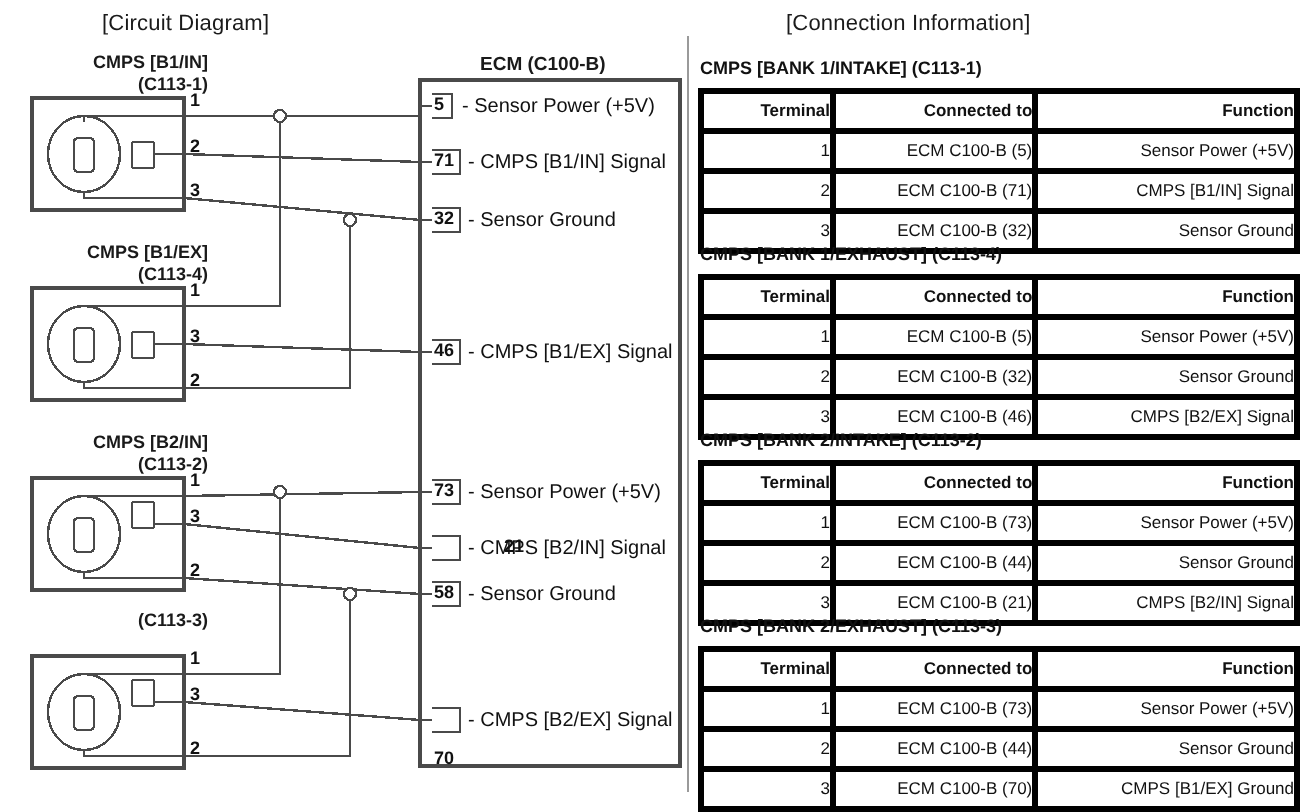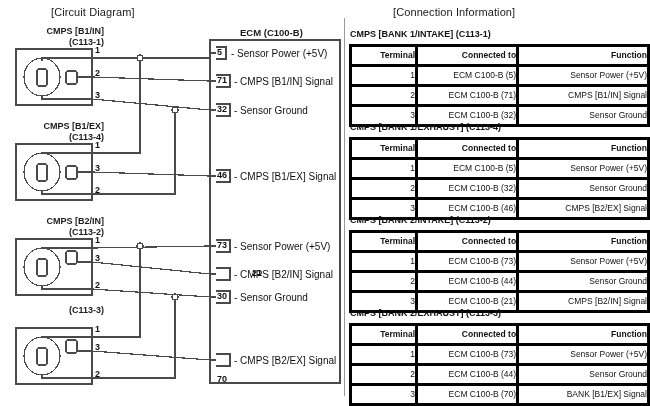--- a/index.html
+++ b/index.html
@@ -220,21 +220,21 @@
 
   <div class="abs pin-num" style="left:217px; top:170px;">46</div>
   <div class="abs ecm-pin-label" style="left:234px; top:171px;">- CMPS [B1/EX] Signal</div>
 
   <div class="abs pin-num" style="left:217px; top:240px;">73</div>
   <div class="abs ecm-pin-label" style="left:234px; top:241px;">- Sensor Power (+5V)</div>
 
   <div class="abs pin-num" style="left:205px; top:268px;margin-left:47px;">21</div>
   <div class="abs ecm-pin-label" style="left:234px; top:269px;">- CMPS [B2/IN] Signal</div>
 
-  <div class="abs pin-num" style="left:217px; top:291px;">30</div>
+  <div class="abs pin-num" style="left:217px; top:291px;">58</div>
   <div class="abs ecm-pin-label" style="left:234px; top:292px;">- Sensor Ground</div>
 
   <div class="abs pin-num" style="left:217px; top:374px;">70</div>
   <div class="abs ecm-pin-label" style="left:234px; top:355px;">- CMPS [B2/EX] Signal</div>
 
   <div class="abs tbl-title" style="left:350px; top:29px;">CMPS [BANK 1/INTAKE] (C113-1)</div>
   <table class="conn-table" style="left:349px; top:44px;">
     <thead>
       <tr>
         <th class="col-term">Terminal</th>
@@ -333,18 +333,18 @@
         <td>Sensor Power (+5V)</td>
       </tr>
       <tr>
         <td>2</td>
         <td>ECM C100-B (44)</td>
         <td>Sensor Ground</td>
       </tr>
       <tr>
         <td>3</td>
         <td>ECM C100-B (70)</td>
-        <td>BANK [B1/EX] Signal</td>
+        <td>CMPS [B1/EX] Ground</td>
       </tr>
     </tbody>
   </table>
 
 </div>
 
 </body></html>

